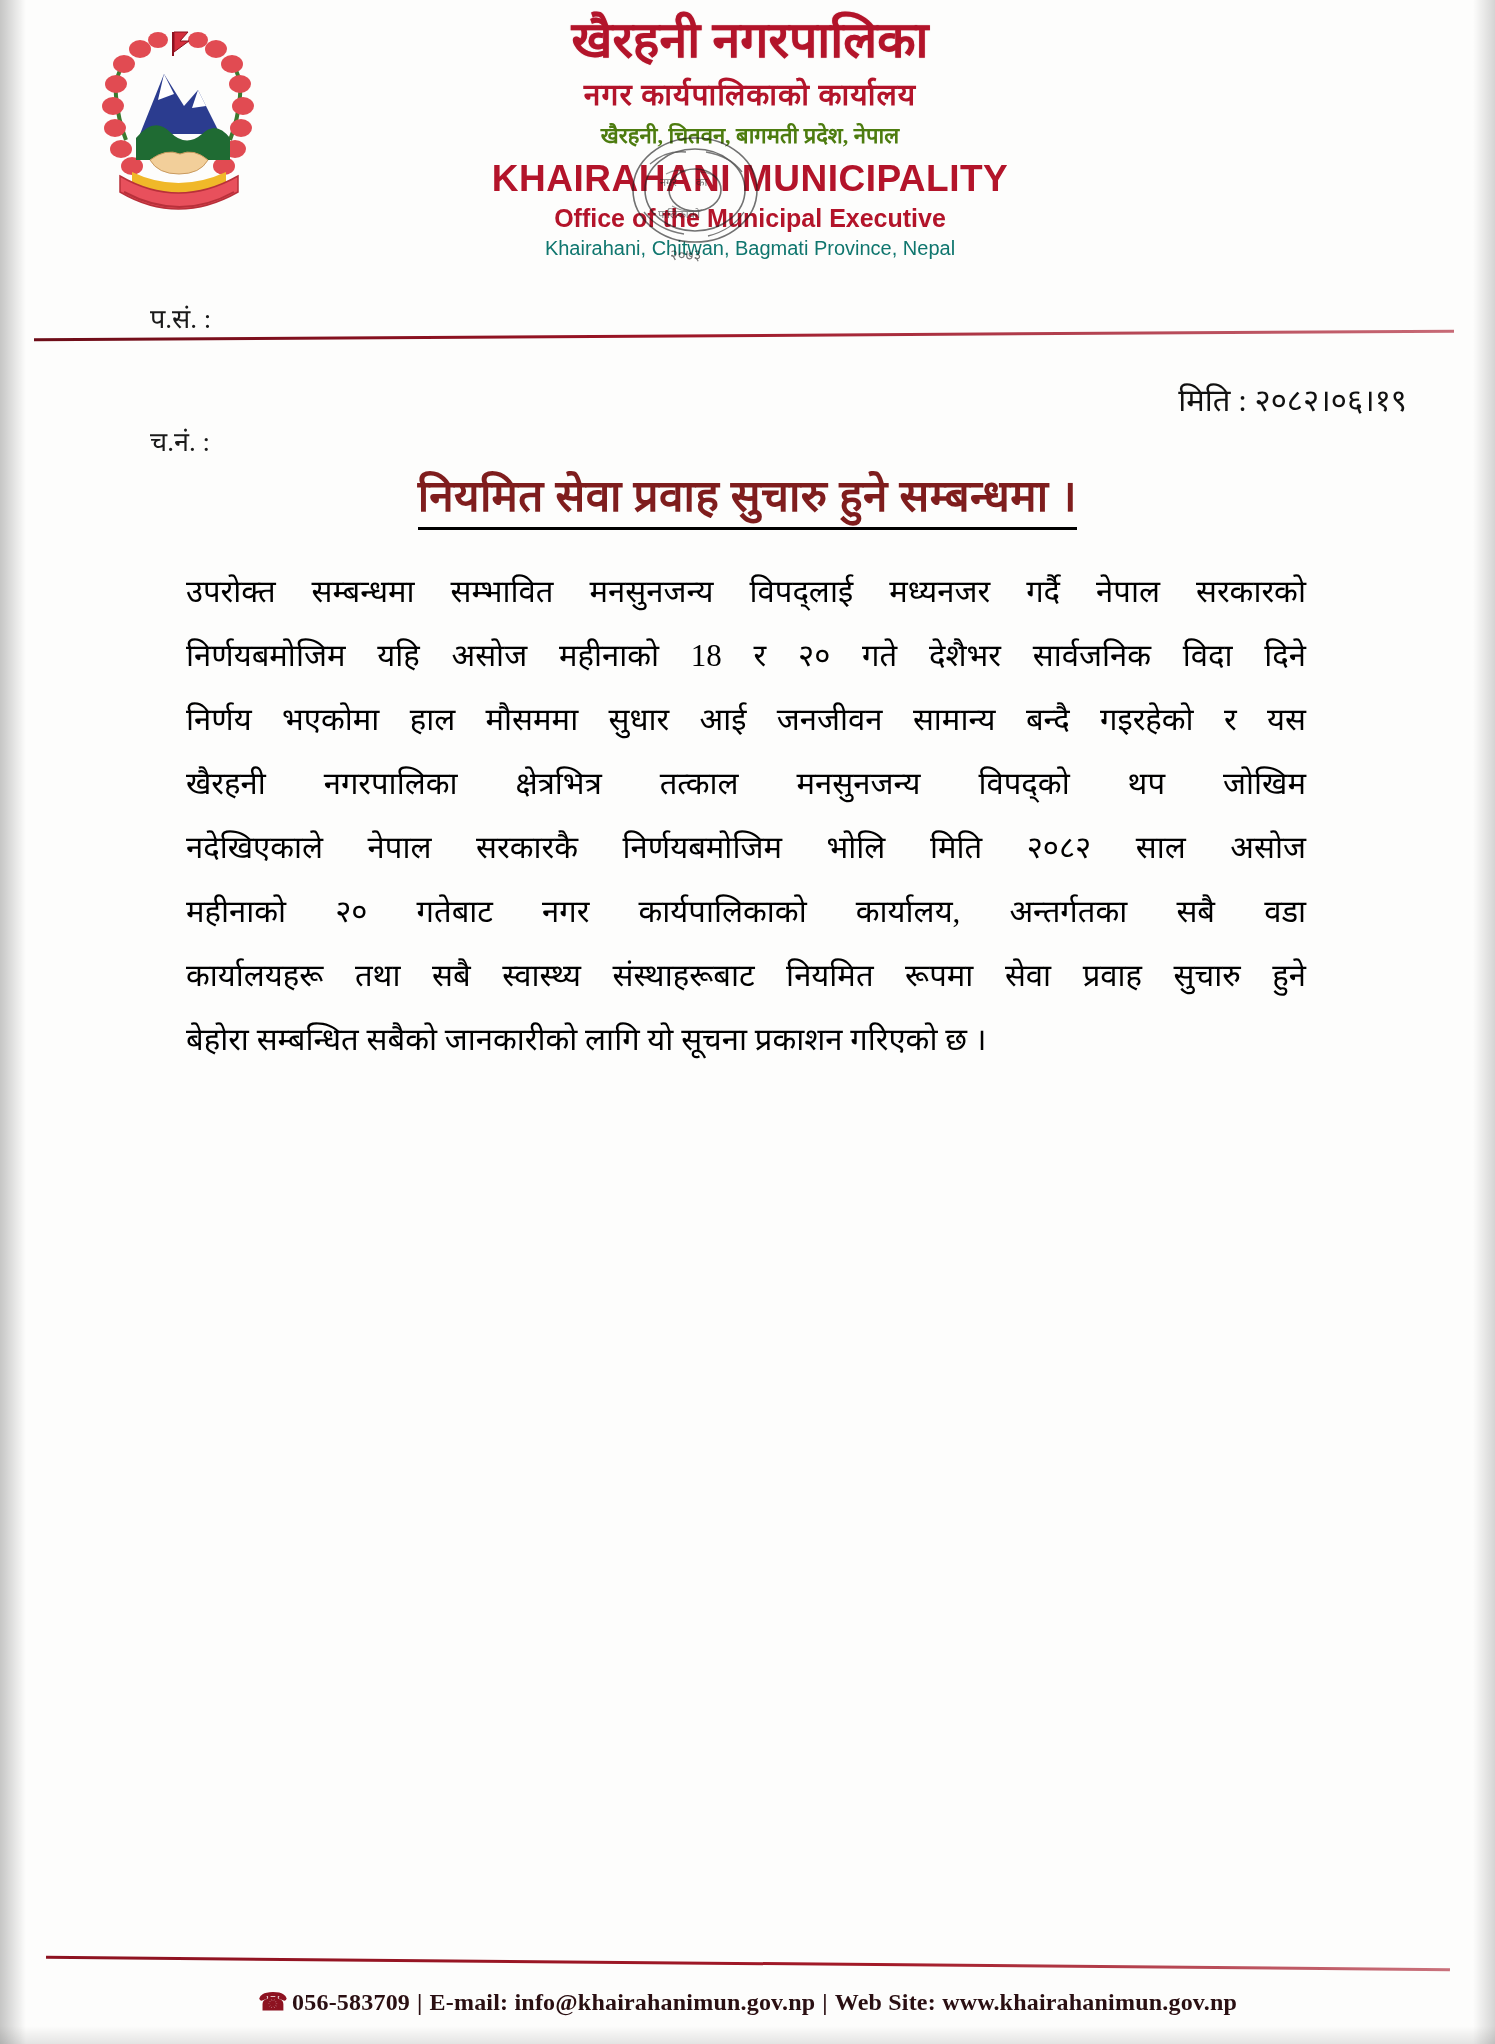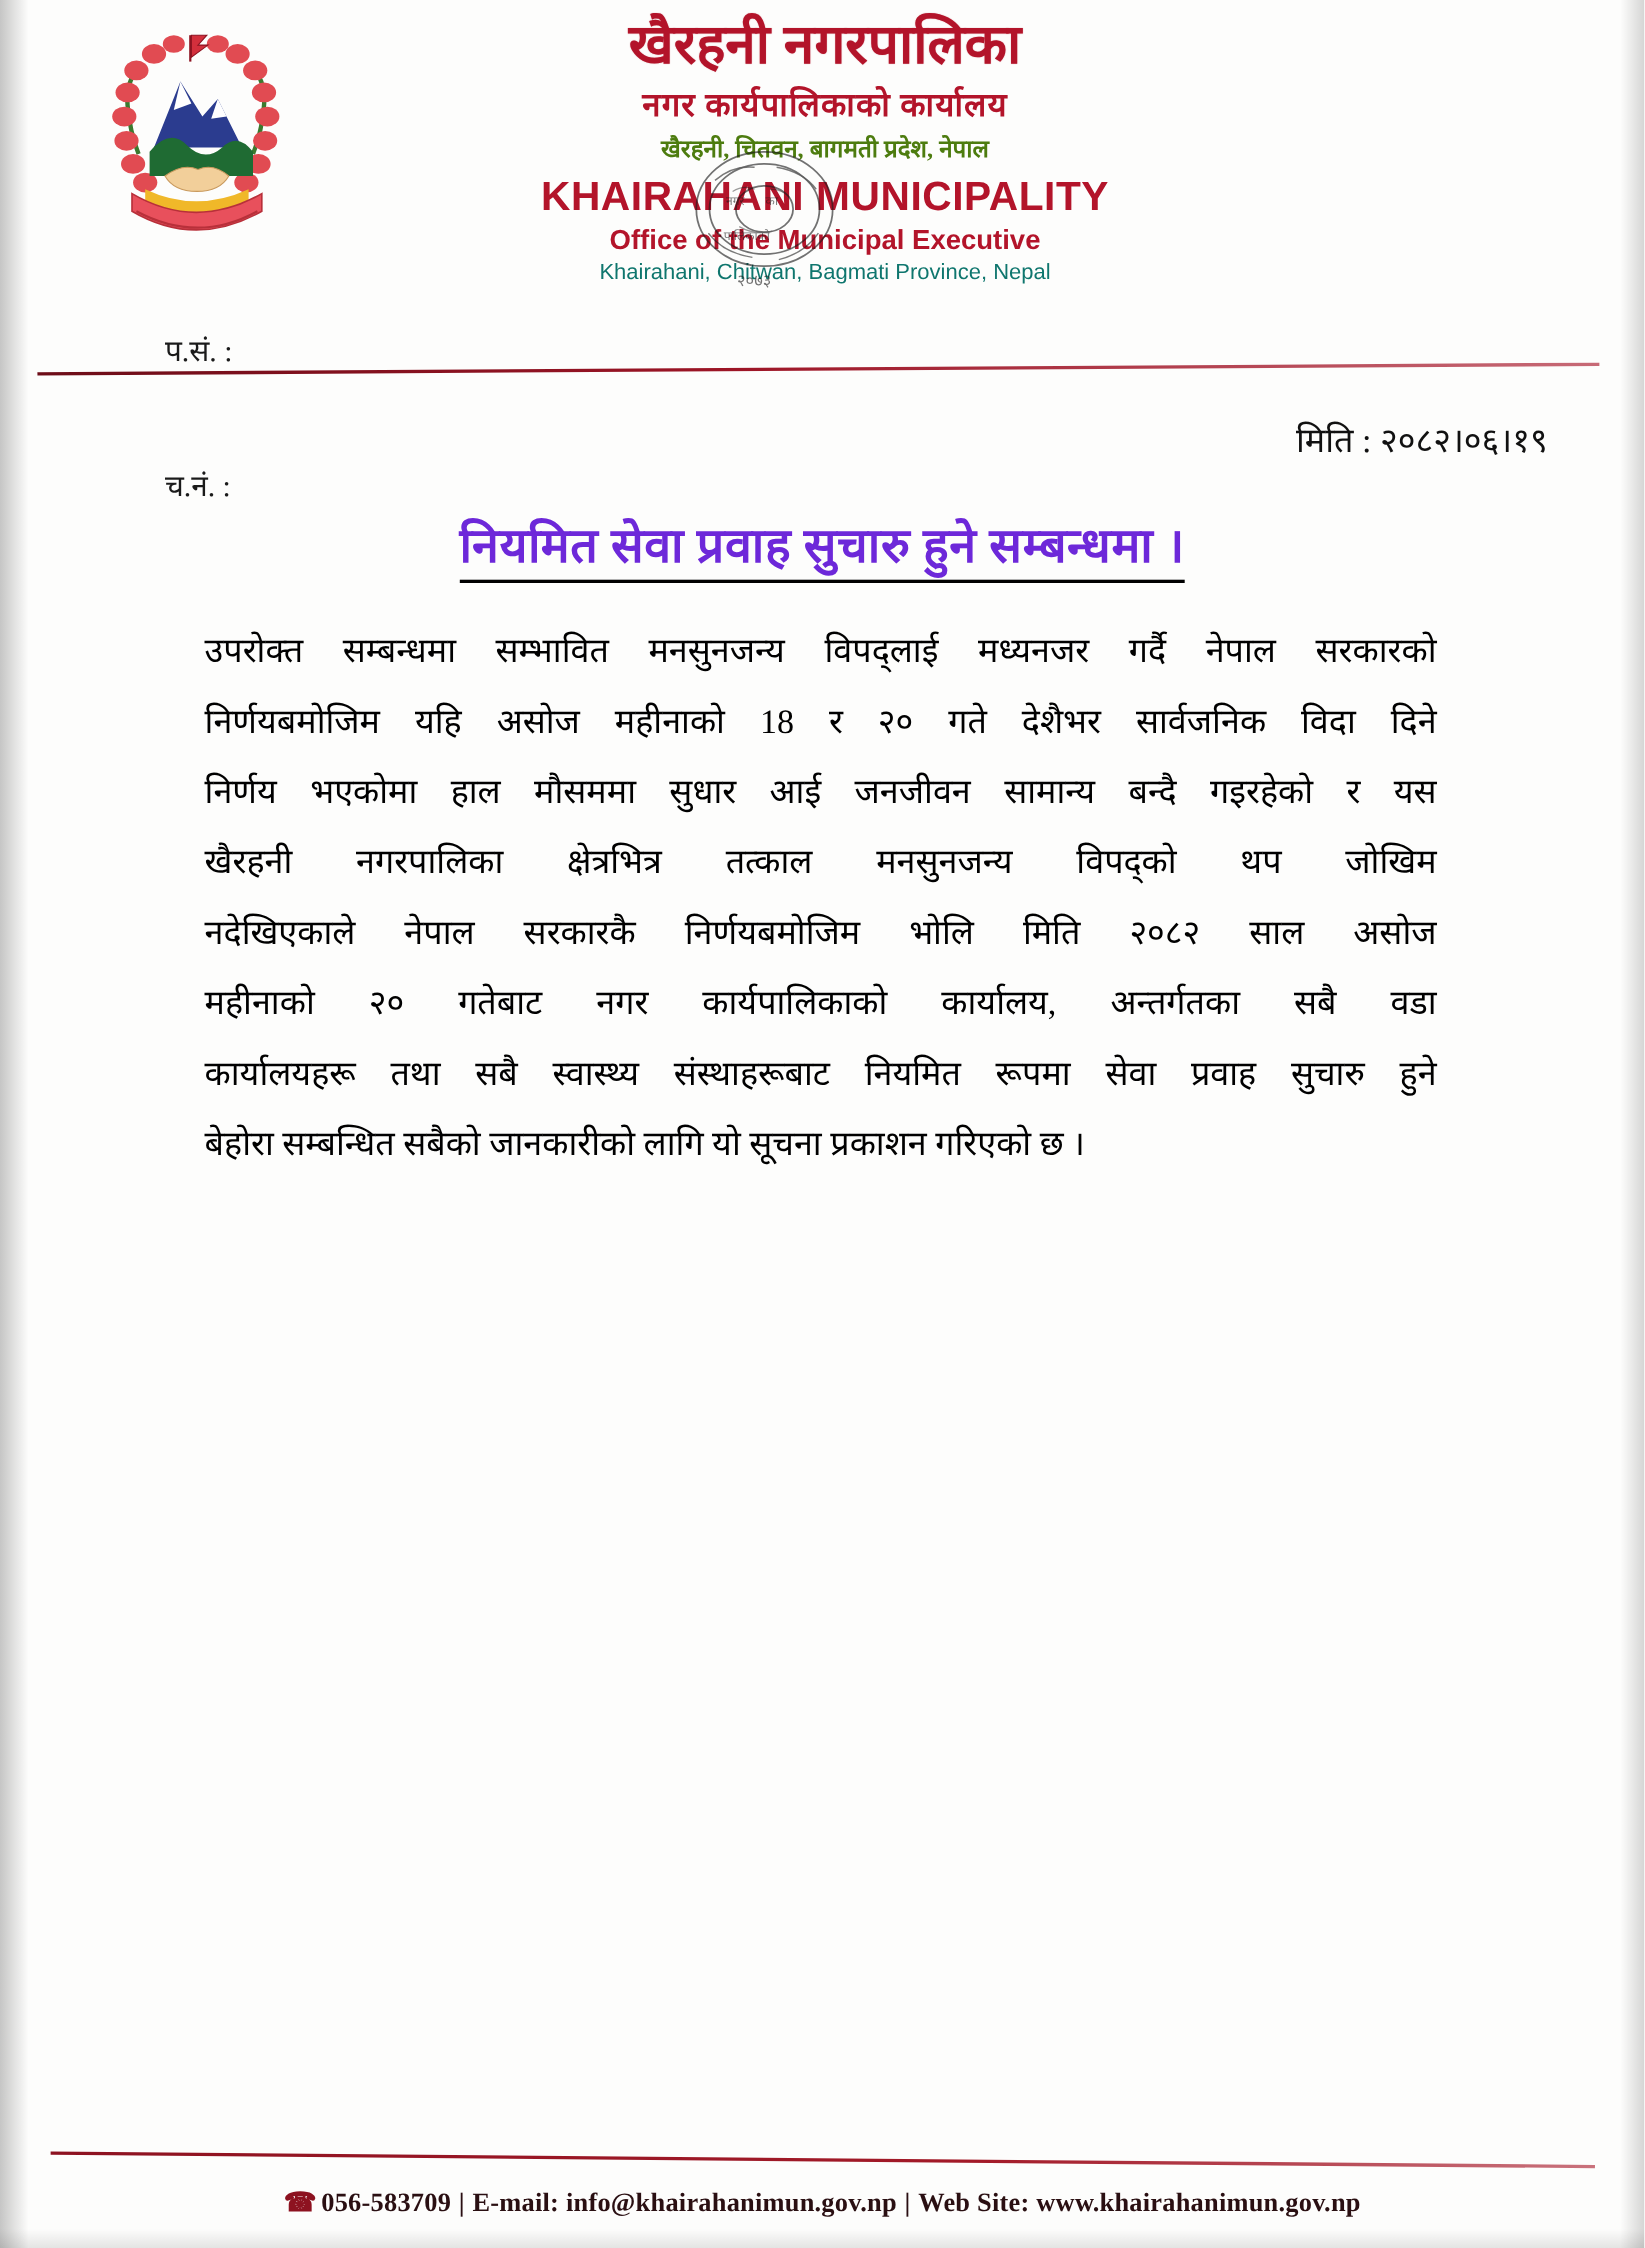--- a/index.html
+++ b/index.html
@@ -156,21 +156,21 @@
 
   
   .doc-title {
     position: absolute;
     left: 0;
     top: 464px;
     width: 1495px;
     text-align: center;
     font-size: 44px;
     font-weight: 700;
-    color: #6d28d9;
+    color: #7f1d1d;
     letter-spacing: 0.5px;
   }
   .doc-title .underline {
     display: inline-block;
     border-bottom: 3px solid #000;
     padding-bottom: 3px;
   }
 
   
   .body-text {

